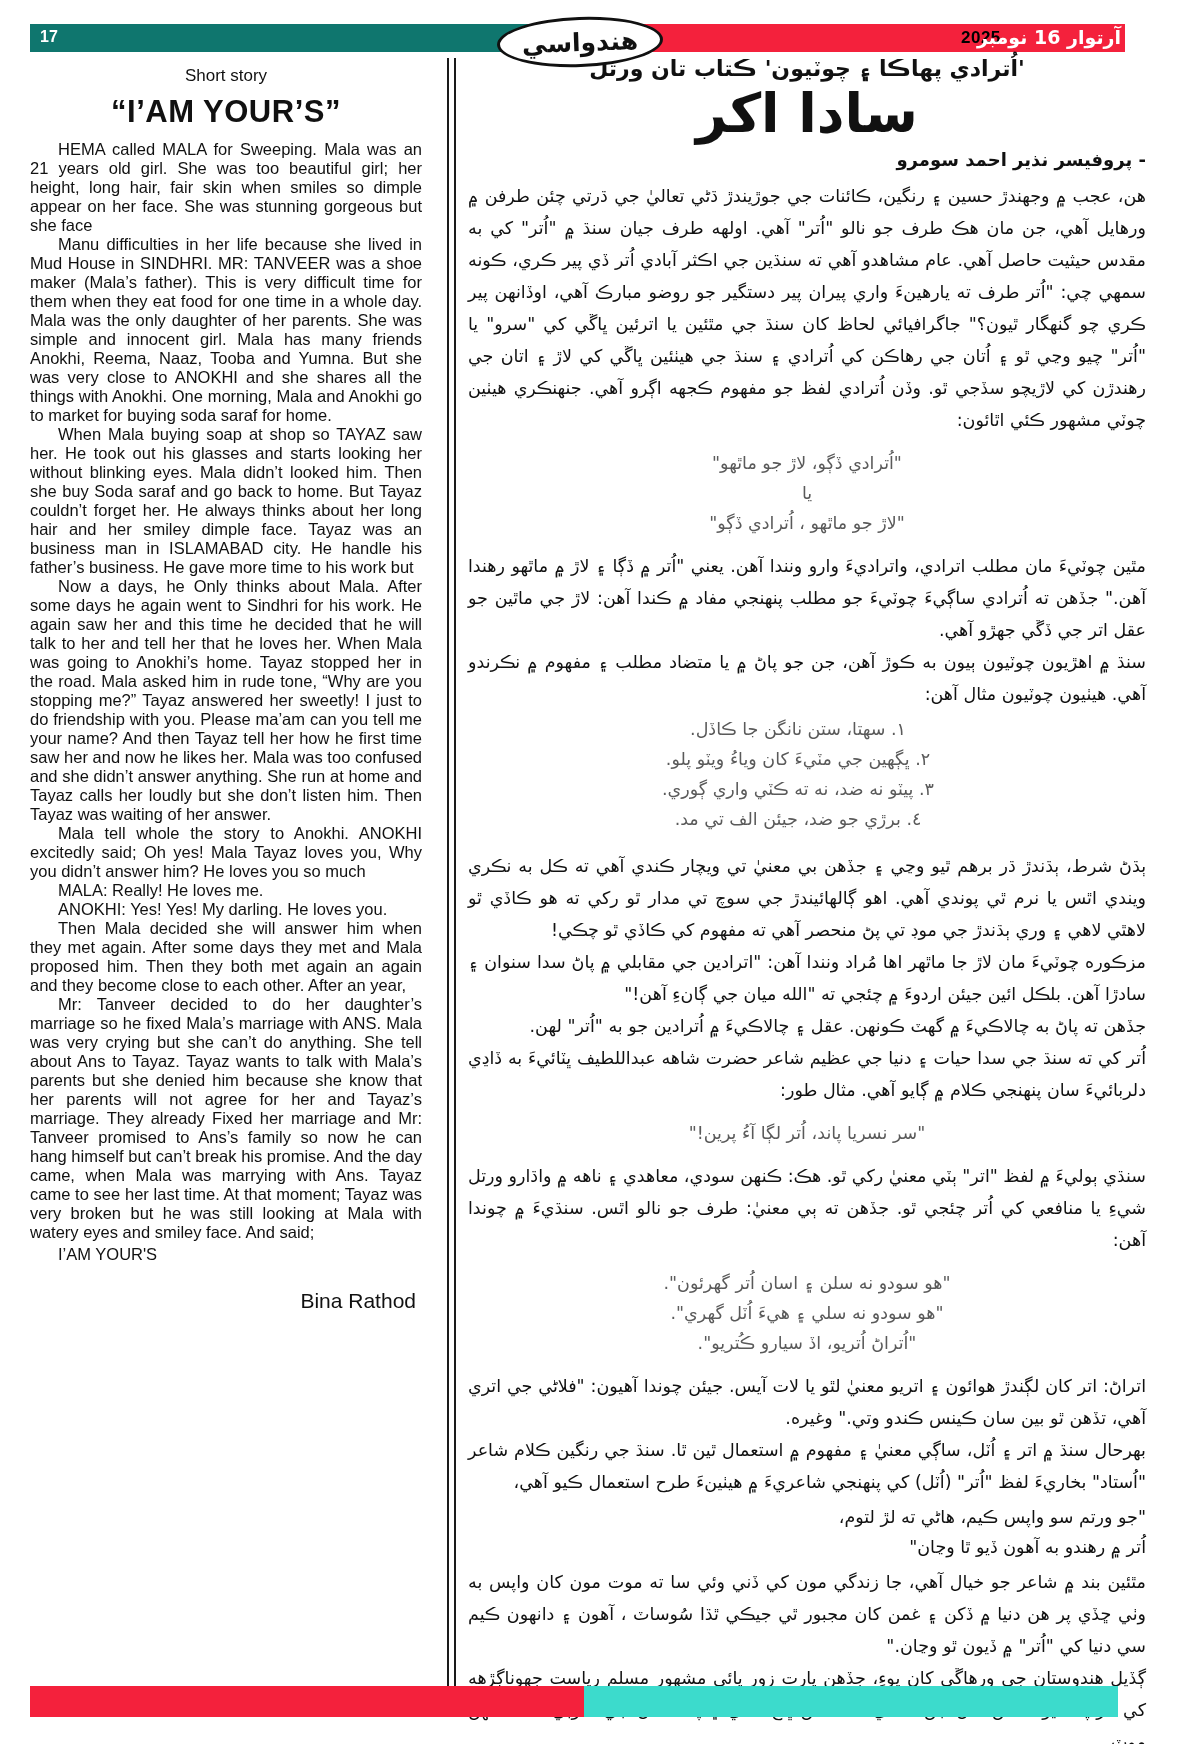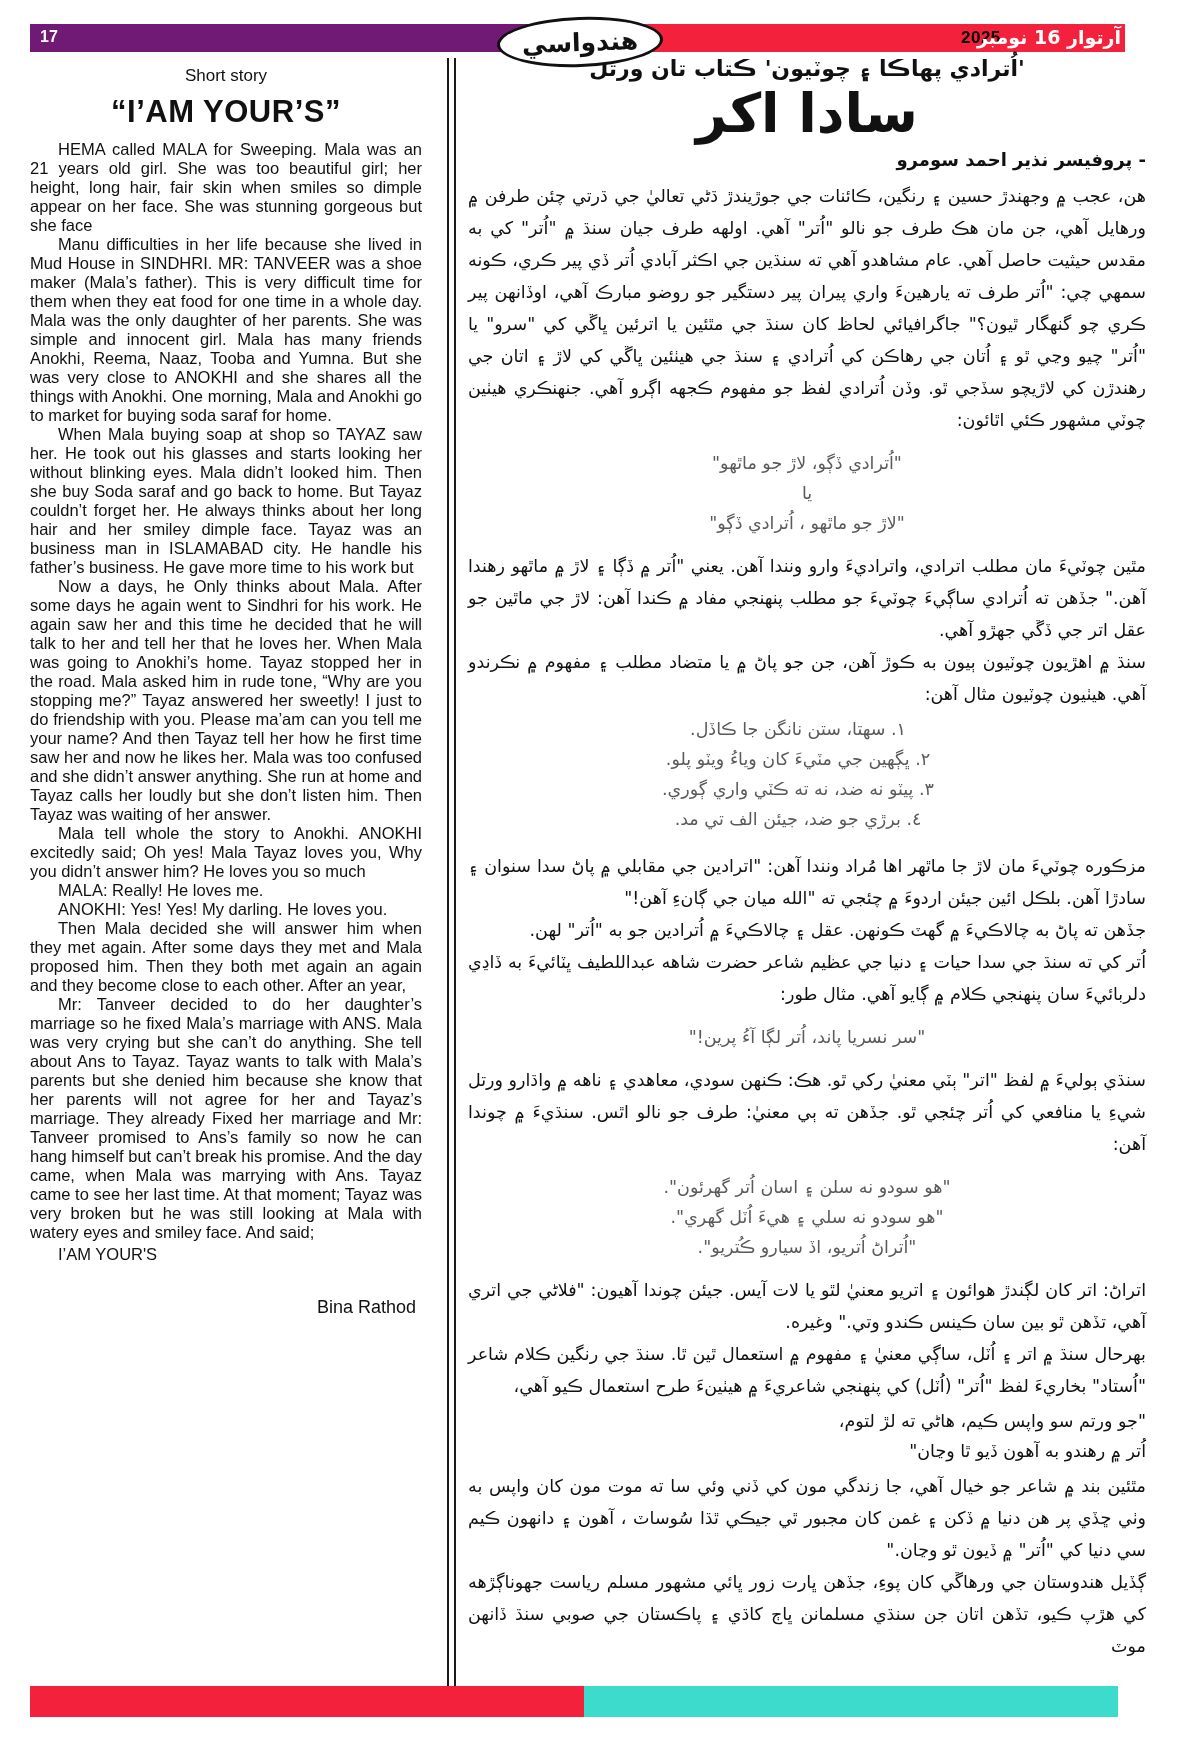--- a/index.html
+++ b/index.html
@@ -8,21 +8,21 @@
     background:#ffffff;
     font-family:"Liberation Sans",sans-serif;
     position:relative;
     overflow:hidden;
     color:#111;
   }
   .page{position:absolute;inset:0;}
 
   
   .topbar{position:absolute;left:30px;top:24px;width:1095px;height:28px;display:flex;}
-  .topbar .teal{width:498px;height:100%;background:#701a75;position:relative;}
+  .topbar .teal{width:498px;height:100%;background:#0f766e;position:relative;}
   .topbar .red{flex:1;height:100%;background:#f4213c;position:relative;text-decoration:underline;}
   .pageno{position:absolute;left:10px;top:4px;color:#fff;font-weight:bold;font-size:16px;}
   .logo{
     position:absolute;left:497px;top:17px;width:160px;height:44px;
     background:#fff;border:3px solid #111;border-radius:50%;
     display:flex;align-items:center;justify-content:center;
     font-family:"DejaVu Sans",sans-serif;font-weight:bold;font-size:25px;
     transform:rotate(-2deg);z-index:3;direction:rtl;
   }
   .year{position:absolute;left:433px;top:4px;color:#000;font-weight:bold;font-size:17px;letter-spacing:.5px;}
@@ -32,21 +32,21 @@
   
   .divider{position:absolute;left:447px;top:58px;height:1630px;width:5px;
            border-left:2px solid #1a1a1a;border-right:2px solid #1a1a1a;}
 
   
   .leftcol{position:absolute;left:30px;top:66px;width:392px;}
   .kicker{text-align:center;font-size:17px;margin:0 0 8px 0;}
   .ltitle{text-align:center;font-weight:bold;font-size:31px;margin:0 0 10px 0;letter-spacing:.5px;}
   .lbody p{margin:0;font-size:16.5px;line-height:19px;text-align:justify;text-indent:28px;}
   .closing{font-size:16.5px;line-height:25px;text-indent:28px;margin:0;}
-  .lbyline{text-align:right;font-size:18px;margin-top:30px;padding-right:6px;}
+  .lbyline{text-align:right;font-size:21px;margin-top:22px;padding-right:6px;}
 
   
   .rightcol{position:absolute;left:468px;top:56px;width:678px;direction:rtl;
             font-family:"DejaVu Sans",sans-serif;}
   .rsub{text-align:center;font-weight:bold;font-size:22px;margin:0 0 2px 0;}
   .rtitle{text-align:center;font-weight:bold;font-size:54px;margin:0 0 4px 0;line-height:1.15;}
   .rbyline{text-align:right;font-weight:bold;font-size:18px;margin:0 0 10px 0;}
   .rbody .rpara{margin:0;font-size:17.5px;line-height:32px;text-align:justify;}
   .rbody .rquote{color:#5a5a5a;text-align:center;font-size:17.5px;line-height:30px;margin:12px 0;}
   .rbody .rlist{color:#5a5a5a;text-align:center;font-size:17.5px;line-height:30px;margin:4px 18px 16px 0;}
@@ -105,20 +105,21 @@
           <div>"لاڙ جو ماٿهو ، اُترادي ڏڳو"</div>
         </div>
         <p class="rpara">مٿين چوٽيءَ مان مطلب اترادي، واتراديءَ وارو ونندا آهن. يعني "اُتر ۾ ڏڳا ۽ لاڙ ۾ ماٿهو رهندا آهن." جڏهن ته اُترادي ساڳيءَ چوٽيءَ جو مطلب پنهنجي مفاد ۾ ڪندا آهن: لاڙ جي ماٿين جو عقل اتر جي ڏڱي جهڙو آهي.</p>
         <p class="rpara">سنڌ ۾ اهڙيون چوٽيون ٻيون به ڪوڙ آهن، جن جو پاڻ ۾ يا متضاد مطلب ۽ مفهوم ۾ نڪرندو آهي. هيٺيون چوٽيون مثال آهن:</p>
         <div class="rlist">
           <div>١. سهتا، ستن نانگن جا ڪاڏل.</div>
           <div>٢. ڀڳهين جي مٽيءَ کان وياءُ ويٽو پلو.</div>
           <div>٣. پيٽو نه ضد، نه ته ڪٽي واري ڳوري.</div>
           <div>٤. برڙي جو ضد، جيئن الف تي مد.</div>
         </div>
+        <p class="rpara">ٻڌڻ شرط، ٻڌندڙ ڌر برهم ٿيو وڃي ۽ جڏهن بي معنيٰ تي ويچار ڪندي آهي ته ڪل به نڪري ويندي اٿس يا نرم ٿي پوندي آهي. اهو ڳالهائيندڙ جي سوچ تي مدار ٿو رکي ته هو ڪاڏي ٿو لاهٿي لاهي ۽ وري ٻڌندڙ جي موڊ تي پڻ منحصر آهي ته مفهوم کي ڪاڏي ٿو چڪي!</p>
         <p class="rpara">مزڪوره چوٽيءَ مان لاڙ جا ماٿهر اها مُراد ونندا آهن: "اترادين جي مقابلي ۾ پاڻ سدا سنوان ۽ سادڙا آهن. بلڪل ائين جيئن اردوءَ ۾ چئجي ته "الله ميان جي ڳانءِ آهن!"</p>
         <p class="rpara">جڏهن ته پاڻ به چالاڪيءَ ۾ گهٽ ڪونهن. عقل ۽ چالاڪيءَ ۾ اُترادين جو به "اُتر" لهن.</p>
         <p class="rpara">اُتر کي ته سنڌ جي سدا حيات ۽ دنيا جي عظيم شاعر حضرت شاهه عبداللطيف ڀٽائيءَ به ڏاڍي دلربائيءَ سان پنهنجي ڪلام ۾ ڳايو آهي. مثال طور:</p>
         <div class="rquote">
           <div>"سر نسريا پاند، اُتر لڳا آءُ پرين!"</div>
         </div>
         <p class="rpara">سنڌي ٻوليءَ ۾ لفظ "اتر" ٻٽي معنيٰ رکي ٿو. هڪ: ڪنهن سودي، معاهدي ۽ ناهه ۾ واڌارو ورتل شيءِ يا منافعي کي اُتر چئجي ٿو. جڏهن ته ٻي معنيٰ: طرف جو نالو اٿس. سنڌيءَ ۾ چوندا آهن:</p>
         <div class="rquote">
           <div>"هو سودو نه سلن ۽ اسان اُتر گهرئون".</div>
           <div>"هو سودو نه سلي ۽ هيءَ اُٽل گهري".</div>

